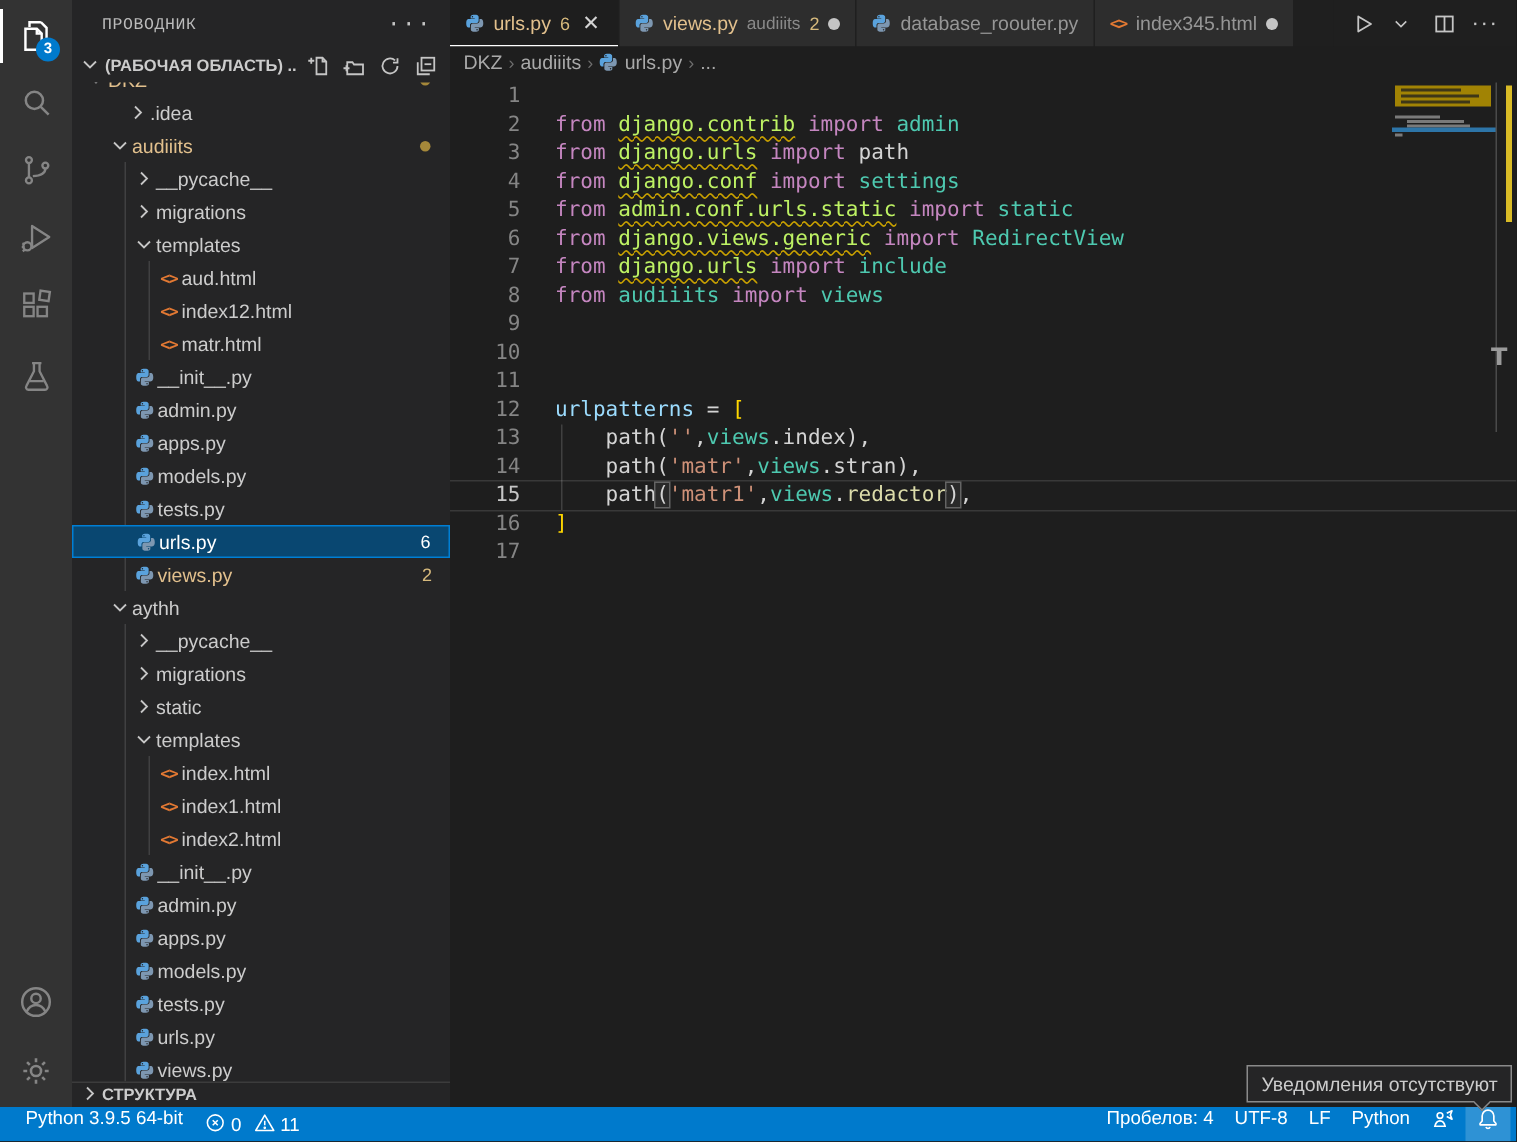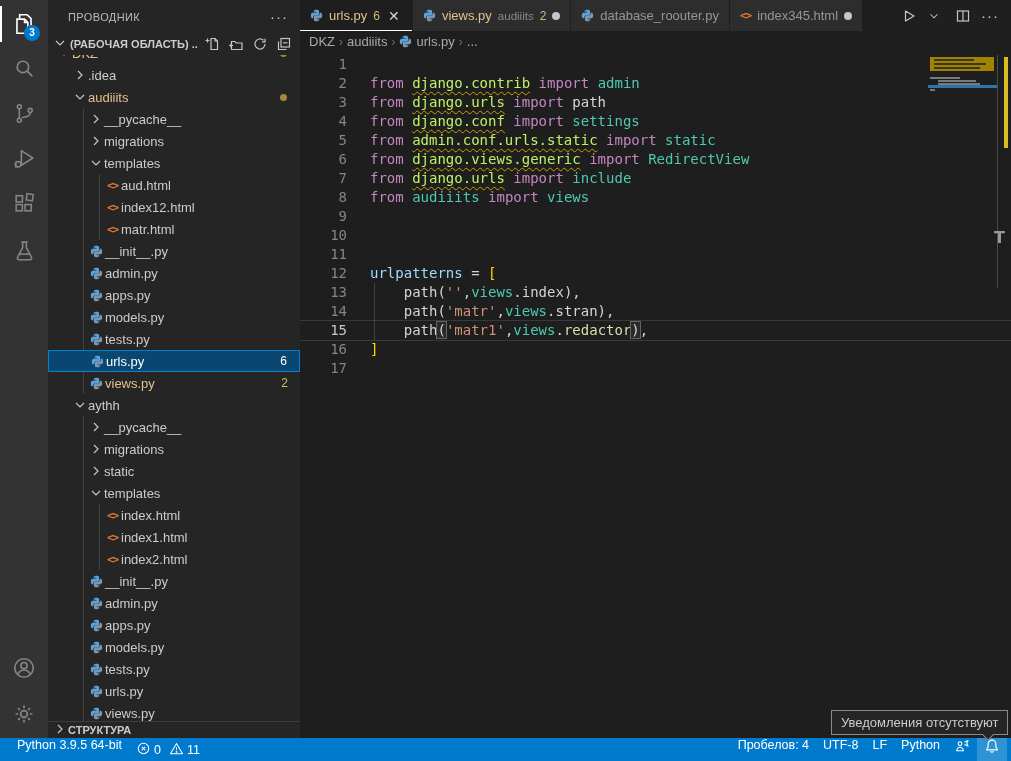--- a/index.html
+++ b/index.html
@@ -10,21 +10,21 @@
     color:#cccccc; font-size:13px; cursor:default; user-select:none;
   }
   
   #activitybar { position:absolute; left:0; top:0; width:48px; bottom:23px; background:#333333; }
   .ab-item { position:absolute; left:0; width:48px; height:44px; display:flex; align-items:center; justify-content:center; }
   .ab-item.active::before { content:""; position:absolute; left:0; top:4px; bottom:4px; width:2px; background:#ffffff; }
   .ab-badge { position:absolute; right:8px; bottom:5px; min-width:16px; height:16px; border-radius:9px; background:#007acc;
     color:#fff; font-size:10px; line-height:16px; text-align:center; font-weight:bold; }
   
   #sidebar { position:absolute; left:48px; top:0; width:252px; bottom:23px; background:#252526; overflow:hidden; }
-  .sb-title { height:33px; display:flex; align-items:center; padding:0 12px 0 20px; font-size:11px; letter-spacing:.4px; color:#bbbbbb; }
+  .sb-title { height:33px; display:flex; align-items:center; padding:0 12px 0 20px; font-size:11px; letter-spacing:.4px; color:#bbbbbb;font-family:Liberation Mono, monospace; }
   .sb-title .spacer, .ws-head .spacer { flex:1; }
   .dots { color:#c5c5c5; font-size:15px; letter-spacing:1px; }
   .ws-head { height:22px; display:flex; align-items:center; padding:0 8px 0 4px; font-size:11px; font-weight:bold; color:#cccccc; }
   .ws-head .lbl { margin-left:2px; white-space:nowrap; overflow:hidden; }
   .ws-icons { display:flex; gap:8px; margin-left:6px; }
   .ws-icons span { display:flex; }
   #tree-viewport { position:absolute; left:0; right:0; top:55px; height:666px; overflow:hidden; }
   #tree-inner { position:relative; margin-top:-13px; }
   .guide { position:absolute; width:1px; background:#575757; opacity:.55; }
   .tree-row { position:relative; height:22px; display:flex; align-items:center; font-size:13px; color:#cccccc; white-space:nowrap; }
@@ -217,21 +217,21 @@
           <div class="guide" style="left: 51px; top: 462px; height: 66px;"></div>
           <div class="tree-row" style="padding-left: 8px;">
             <span class="tw">
               <svg width="16" height="16" viewBox="0 0 16 16" fill="none" stroke="#c5c5c5" stroke-width="1.2">
                 <path d="M4 6l4 4 4-4"></path>
               </svg>
             </span>
             <span class="lab-mod">DKZ</span>
             <span class="row-dot"></span>
           </div>
-          <div class="tree-row" style="padding-left: 24px;">
+          <div class="tree-row" style="padding-left: 36px;">
             <span class="tw">
               <svg width="16" height="16" viewBox="0 0 16 16" fill="none" stroke="#c5c5c5" stroke-width="1.2">
                 <path d="M6 4l4 4-4 4"></path>
               </svg>
             </span>
             <span class="">.idea</span>
           </div>
           <div class="tree-row" style="padding-left: 24px;">
             <span class="tw">
               <svg width="16" height="16" viewBox="0 0 16 16" fill="none" stroke="#c5c5c5" stroke-width="1.2">

